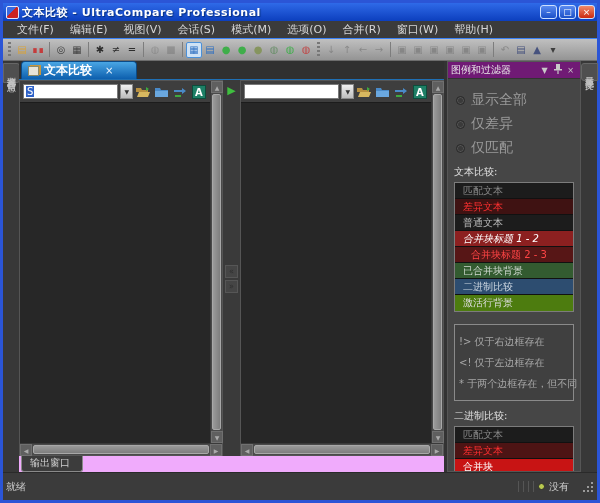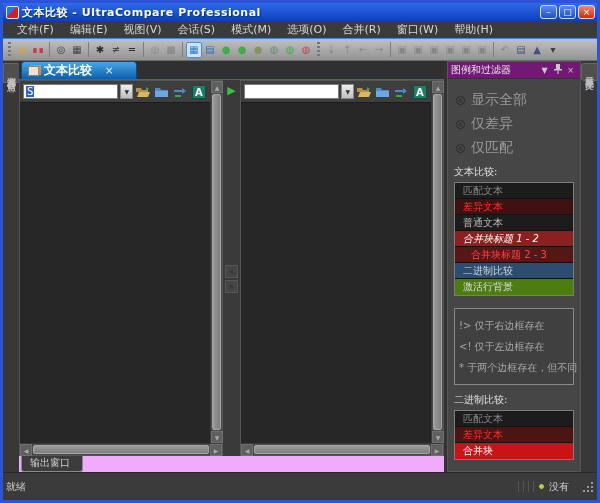--- a/index.html
+++ b/index.html
@@ -363,20 +363,21 @@
           <span class="radio-lbl">仅匹配</span>
         </div>
 
         <div class="sec-lbl">文本比较:</div>
         <div class="lgbox">
           <div class="lg-row" style="color: rgb(138, 138, 138); background: rgb(28, 28, 28);">匹配文本</div>
           <div class="lg-row" style="color: rgb(255, 48, 48); background: rgb(63, 18, 18);">差异文本</div>
           <div class="lg-row" style="color: rgb(189, 189, 189); background: rgb(28, 28, 28);">普通文本</div>
           <div class="lg-row" style="color: rgb(255, 255, 255); background: rgb(140, 32, 32); font-style: italic;">合并块标题 1 - 2</div>
           <div class="lg-row" style="color: rgb(255, 69, 69); background: rgb(87, 22, 22); padding-left: 16px;">合并块标题 2 - 3</div>
+          <div class="lg-row" style="color: rgb(207, 216, 207); background: rgb(51, 91, 48);">已合并块背景</div>
           <div class="lg-row" style="color: rgb(204, 214, 224); background: rgb(45, 77, 112);">二进制比较</div>
           <div class="lg-row" style="color: rgb(220, 220, 220); background: #4d7c0f;">激活行背景</div>
         </div>
 
         <div class="notes">
           <div class="note-row">!&gt; 仅于右边框存在</div>
           <div class="note-row">&lt;! 仅于左边框存在</div>
           <div class="note-row">* 于两个边框存在，但不同</div>
         </div>
 

